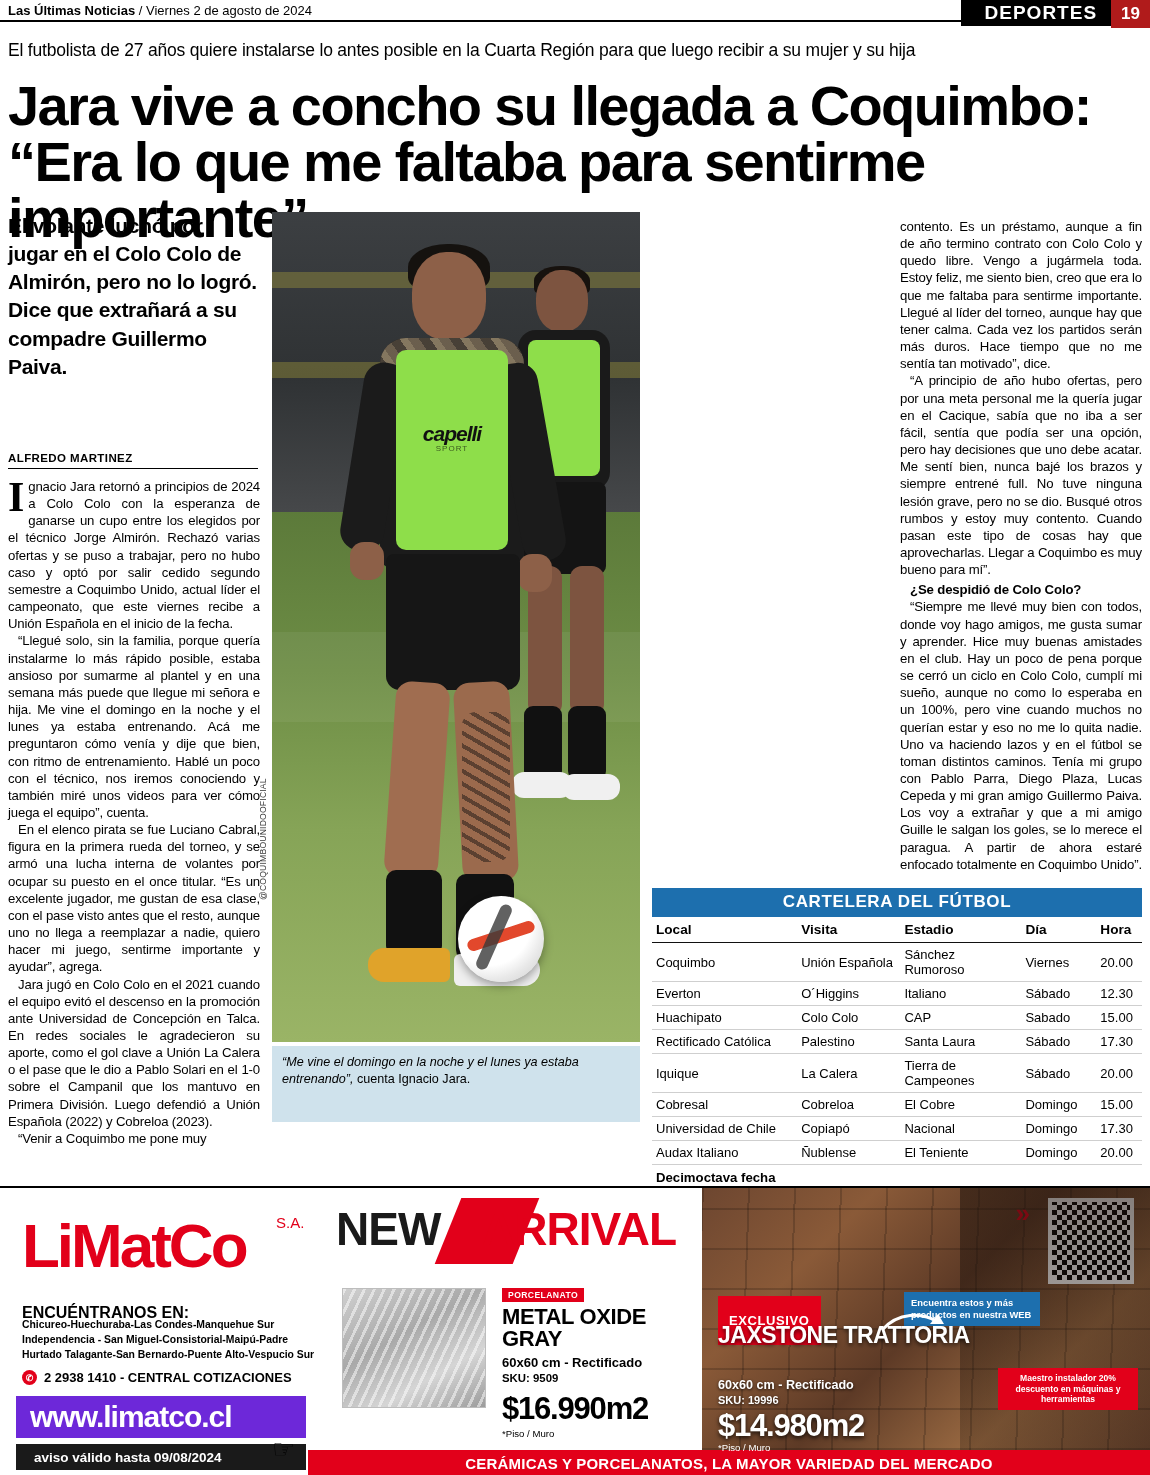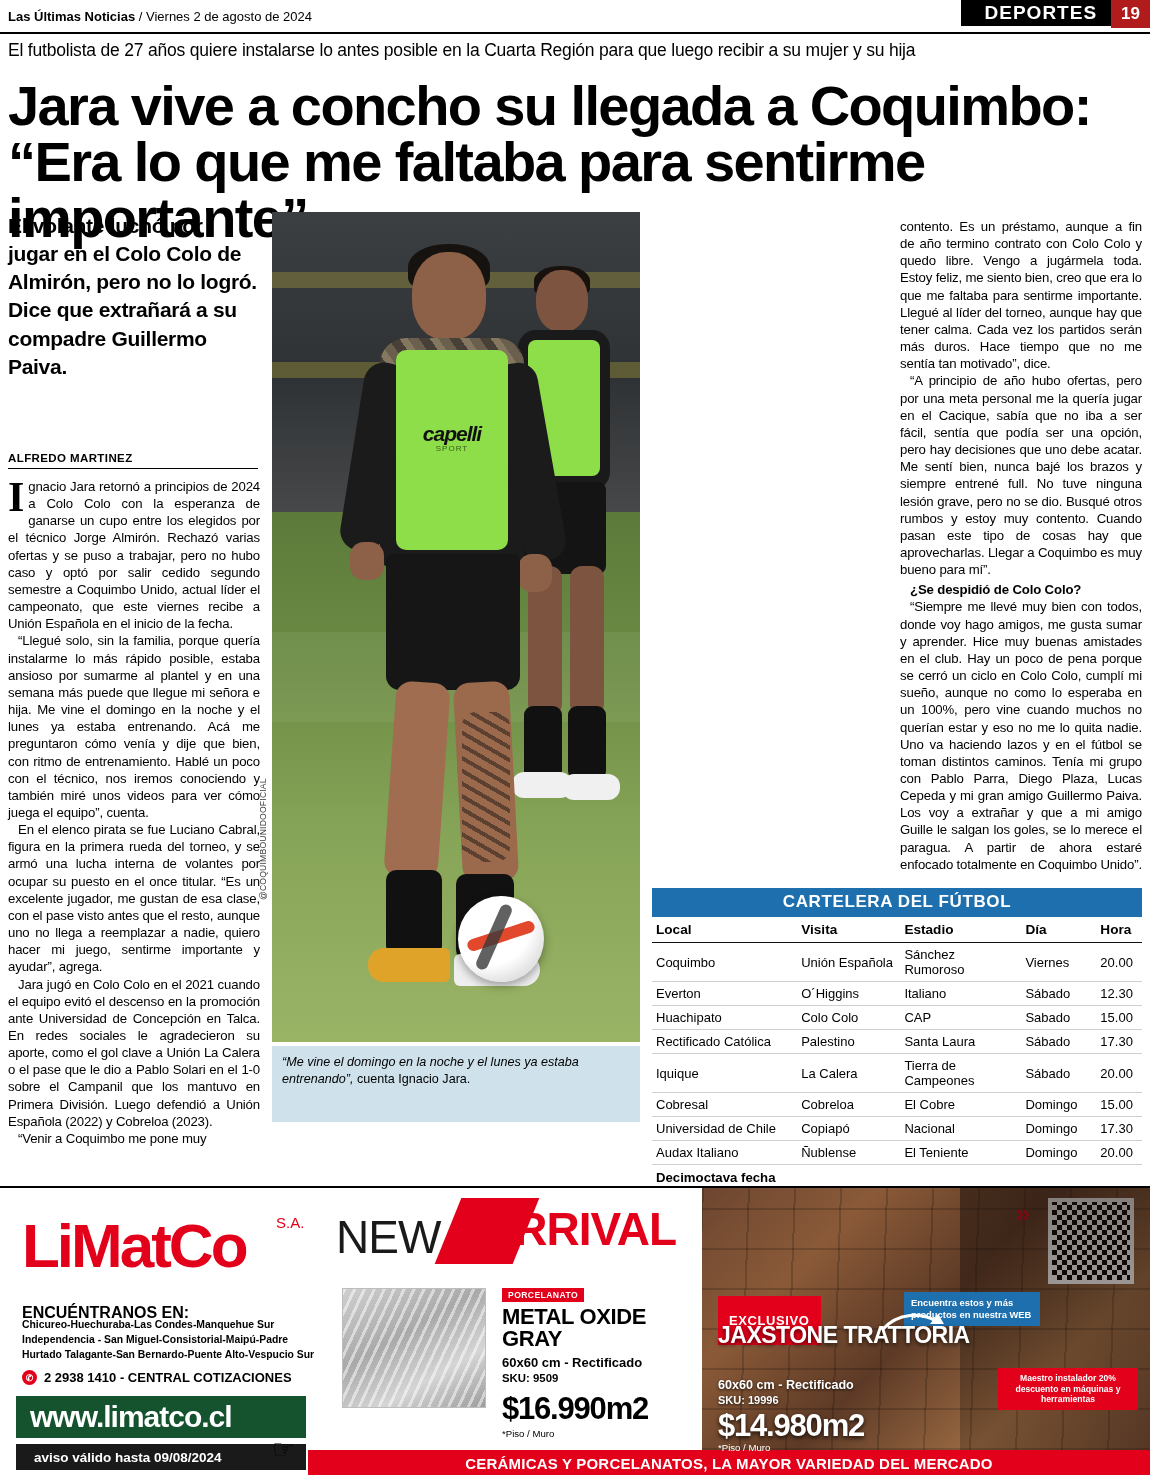--- a/index.html
+++ b/index.html
@@ -12,21 +12,21 @@
     color: #000;
     position: relative;
     overflow: hidden;
   }
 
   
   .masthead {
     position: absolute;
     top: 0; left: 0;
     width: 1150px;
-    height: 34px;
+    height: 22px;
     border-bottom: 2px solid #000;
     display: flex;
     align-items: center;
   }
   .masthead-left {
     font-size: 13px;
     padding-left: 8px;
   }
   .masthead-left b { font-weight: bold; }
   .masthead-right {
@@ -367,41 +367,41 @@
     display: flex; align-items: center; gap: 7px;
   }
   .phone-dot {
     width: 15px; height: 15px; border-radius: 50%;
     background: #e2001a; color: #fff; font-size: 9px;
     display: flex; align-items: center; justify-content: center;
   }
   .ad-web {
     position: absolute; left: 16px; top: 208px;
     width: 290px; height: 42px;
-    background: #14532d; color: #fff;
+    background: #6d28d9; color: #fff;
     font-size: 30px; font-weight: bold; letter-spacing: -1px;
     display: flex; align-items: center; padding-left: 14px;
   }
   .ad-valid {
     position: absolute; left: 16px; top: 256px;
     width: 290px; height: 26px;
     background: #1a1a1a; color: #fff;
     font-size: 13.5px; font-weight: bold;
     display: flex; align-items: center; padding-left: 18px;
   }
 
   .ad-mid {
     position: absolute; left: 330px; top: 0; width: 372px; height: 262px;
   }
   .new-arrival {
     position: absolute; left: 6px; top: 14px; width: 364px; height: 58px;
   }
   .na-new {
-    position: absolute; left: 0; top: 8px;
-    font-size: 46px; font-weight: normal; color: #1a1a1a; letter-spacing: -1px;
+    position: absolute; left: 0; top: 0;
+    font-size: 46px; font-weight: bold; color: #1a1a1a; letter-spacing: -1px;
   }
   .na-slash {
     position: absolute; left: 112px; top: -4px;
     width: 78px; height: 66px;
     background: #e2001a;
     transform: skewX(-22deg);
   }
   .na-arrival {
     position: absolute; left: 146px; top: 0;
     font-size: 46px; font-weight: bold; color: #e2001a; letter-spacing: -1px;

